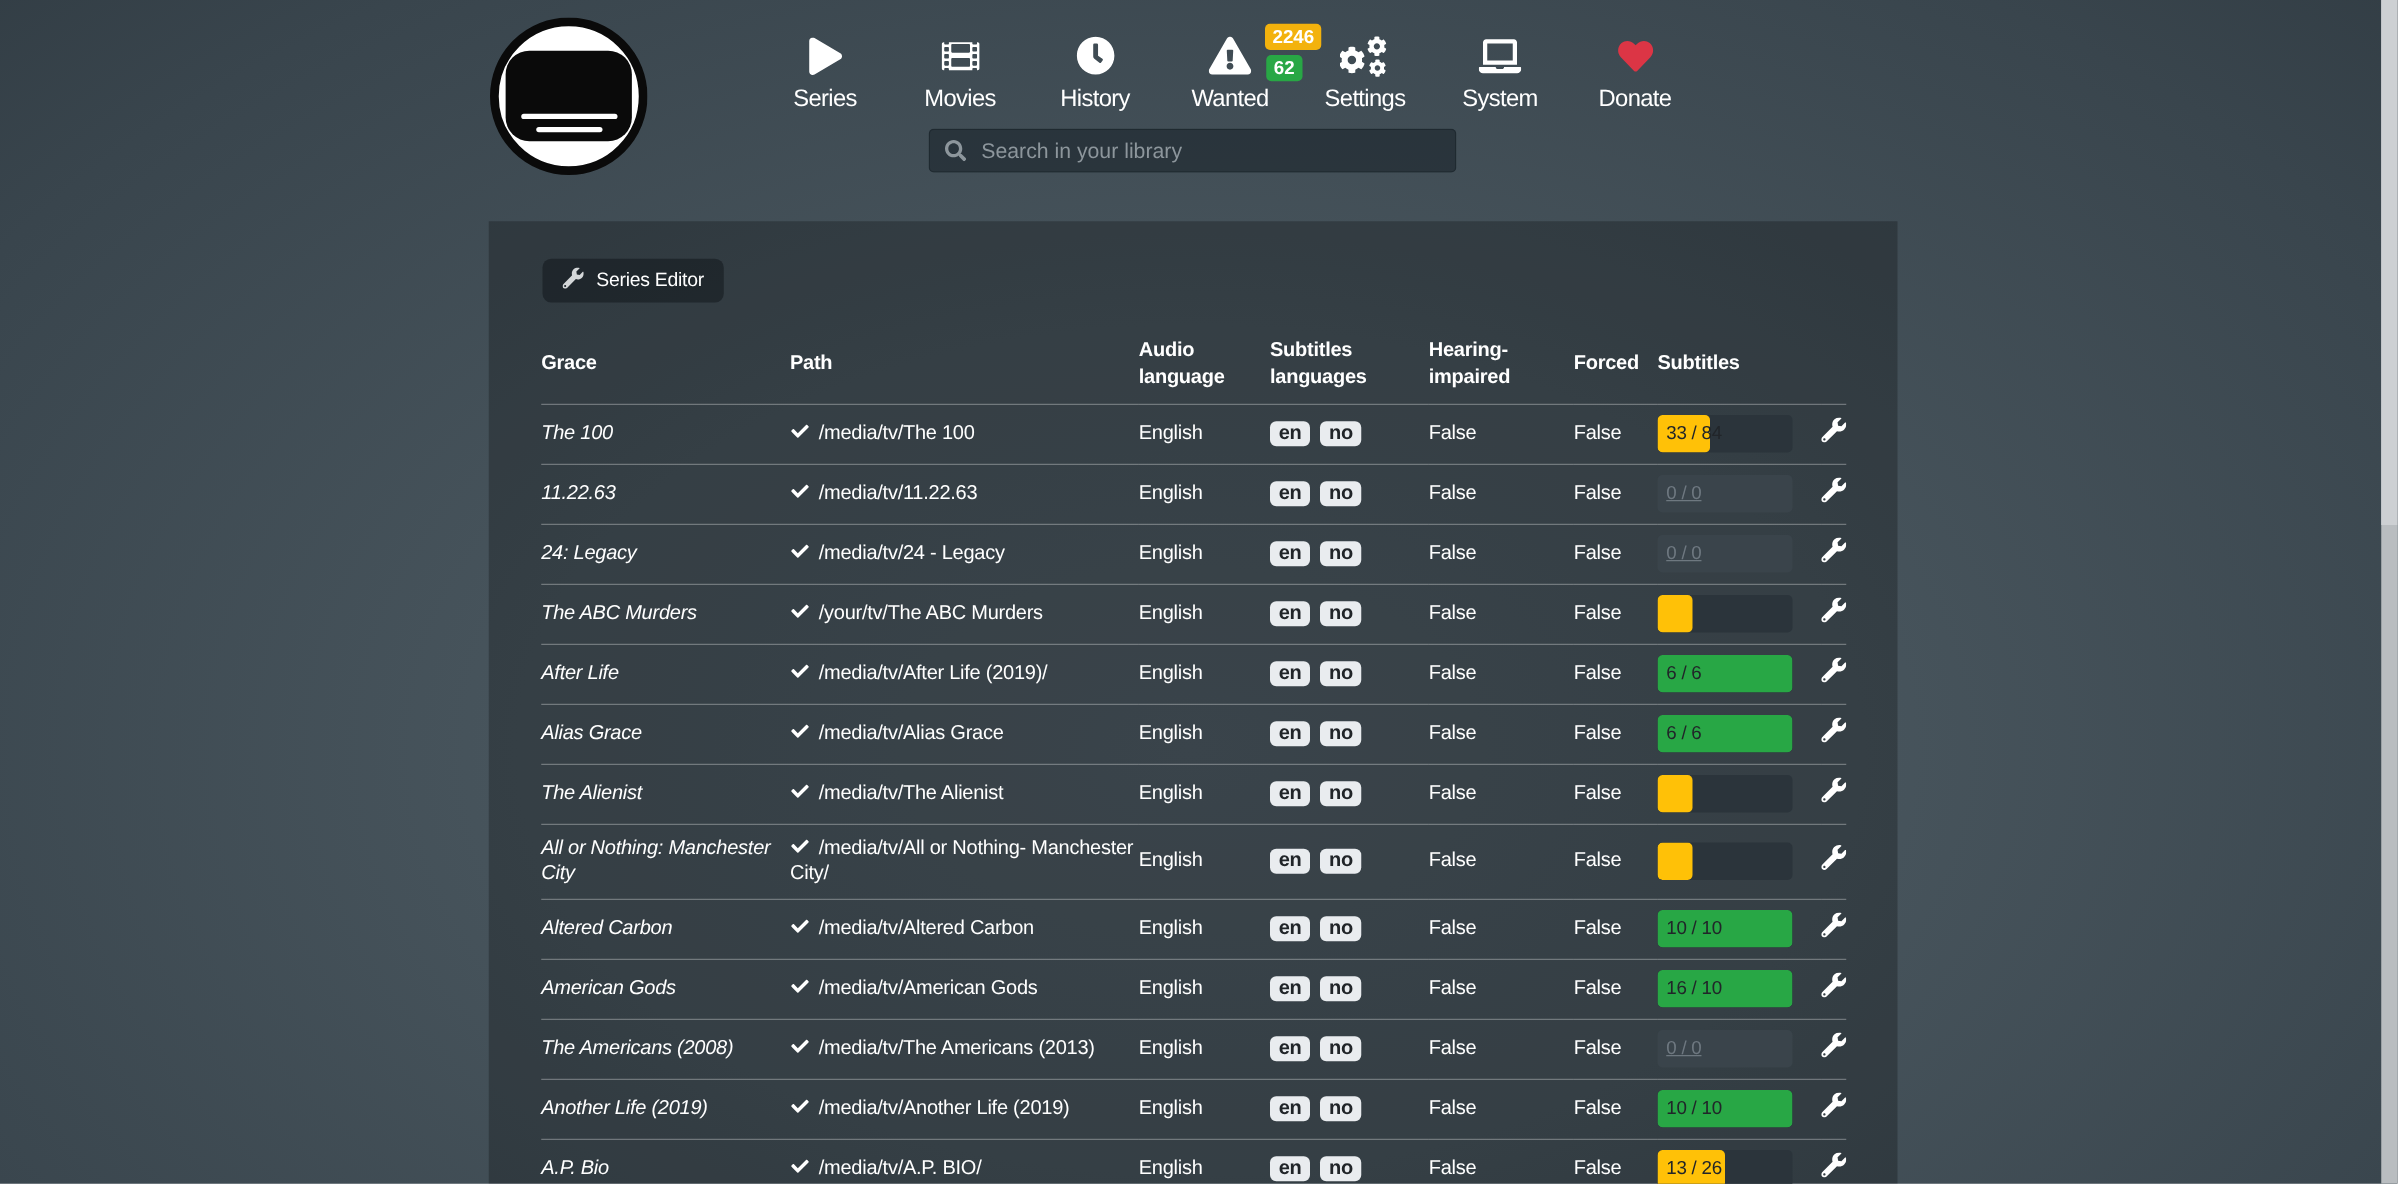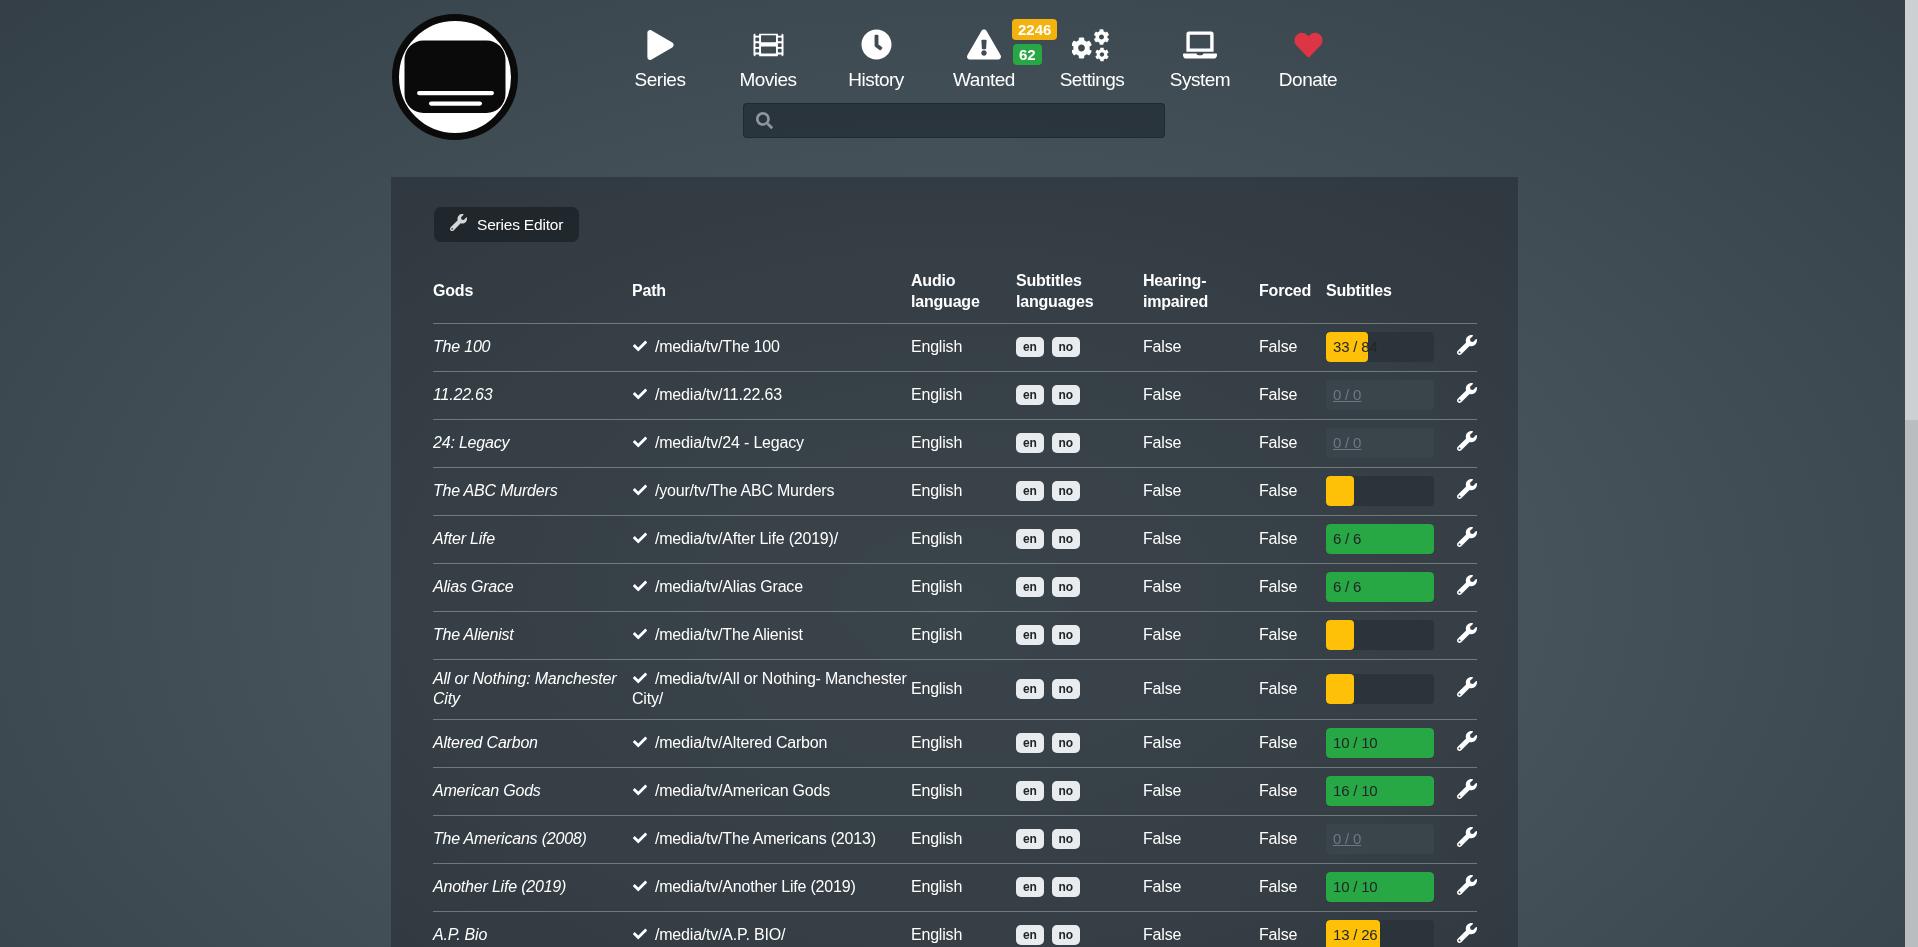--- a/index.html
+++ b/index.html
@@ -76,21 +76,21 @@
   table.series tbody td {
     border-top: 1px solid rgba(255,255,255,0.3);
     line-height: 20px; padding-top: 9px; padding-bottom: 10px;
   }
   table.series tbody td.c-subs, table.series tbody td.c-edit { padding-top: 0; padding-bottom: 0; }
   table.series { letter-spacing: -0.2px; }
   td.c-name { padding-right: 4px; font-style: italic; }
   .check { display: inline-block; margin-right: 7px; position: relative; top: 1px; }
   .lang-badge {
     display: inline-block; background: #e9ecef; color: #212529;
-    font-size: 12px; font-weight: bold; line-height: 12px;
+    font-size: 16px; font-weight: bold; line-height: 12px;
     padding: 4px 7px; border-radius: 5px; margin-right: 8px;
     min-width: 25px; text-align: center;
   }
   .bar {
     position: relative; width: 108px; height: 30px; border-radius: 4px;
     background: #2b343b; overflow: hidden;
   }
   .bar .bar-fill { position: absolute; left: 0; top: 0; bottom: 0; border-radius: 4px; }
   .bar .bar-label {
     position: absolute; left: 7px; top: 0; height: 30px; line-height: 30px;
@@ -182,20 +182,21 @@
           <span class="nav-label">Donate</span>
         </a>
       </nav>
 
     <div class="searchbar">
       <span class="search-glyph">
         <svg width="17" height="17" viewBox="0 0 512 512">
             <path fill="#8d969c" d="M505 442.7L405.3 343c-4.5-4.5-10.6-7-17-7H372c27.6-35.3 44-79.7 44-128C416 93.1 322.9 0 208 0S0 93.1 0 208s93.1 208 208 208c48.3 0 92.7-16.4 128-44v16.3c0 6.4 2.5 12.5 7 17l99.7 99.7c9.4 9.4 24.6 9.4 33.9 0l28.3-28.3c9.4-9.3 9.4-24.5.1-33.9zM208 336c-70.7 0-128-57.2-128-128 0-70.7 57.2-128 128-128 70.7 0 128 57.2 128 128 0 70.7-57.2 128-128 128z"></path>
           </svg>
       </span>
+      <input placeholder="Search in your library" style="">
     </div>
   </header>
 
   <main class="panel">
     <button class="series-editor">
       <span>
         <svg width="17" height="17" viewBox="0 0 512 512">
             <path fill="#d4d7d9" d="M507.73 109.1c-2.24-9.03-13.54-12.09-20.12-5.51l-74.36 74.36-67.88-11.31-11.31-67.88 74.36-74.36c6.62-6.62 3.43-17.9-5.66-20.16-47.38-11.74-99.55.91-136.58 37.93-39.64 39.64-50.55 97.1-34.05 147.2L18.74 402.76c-24.99 24.99-24.99 65.51 0 90.5 24.99 24.99 65.51 24.99 90.5 0l213.21-213.21c50.12 16.71 107.47 5.68 147.37-34.22 37.07-37.07 49.7-89.32 37.91-136.73zM64 472c-13.25 0-24-10.75-24-24 0-13.26 10.75-24 24-24s24 10.74 24 24c0 13.25-10.75 24-24 24z"></path>
           </svg>
       </span>
@@ -208,21 +209,21 @@
           <col style="width:279px">
           <col style="width:105px">
           <col style="width:127px">
         <col style="width:116px">
           <col style="width:67px">
           <col style="width:131px">
           <col style="width:20px">
       </colgroup>
       <thead>
           <tr id="thead-row">
-            <th>Gods</th>
+            <th>Grace</th>
             <th>Path</th>
             <th>Audio language</th>
             <th>Subtitles languages</th>
             <th>Hearing-impaired</th>
             <th>Forced</th>
             <th>Subtitles</th>
             <th></th>
           </tr>
         </thead>
       <tbody id="tbody">

